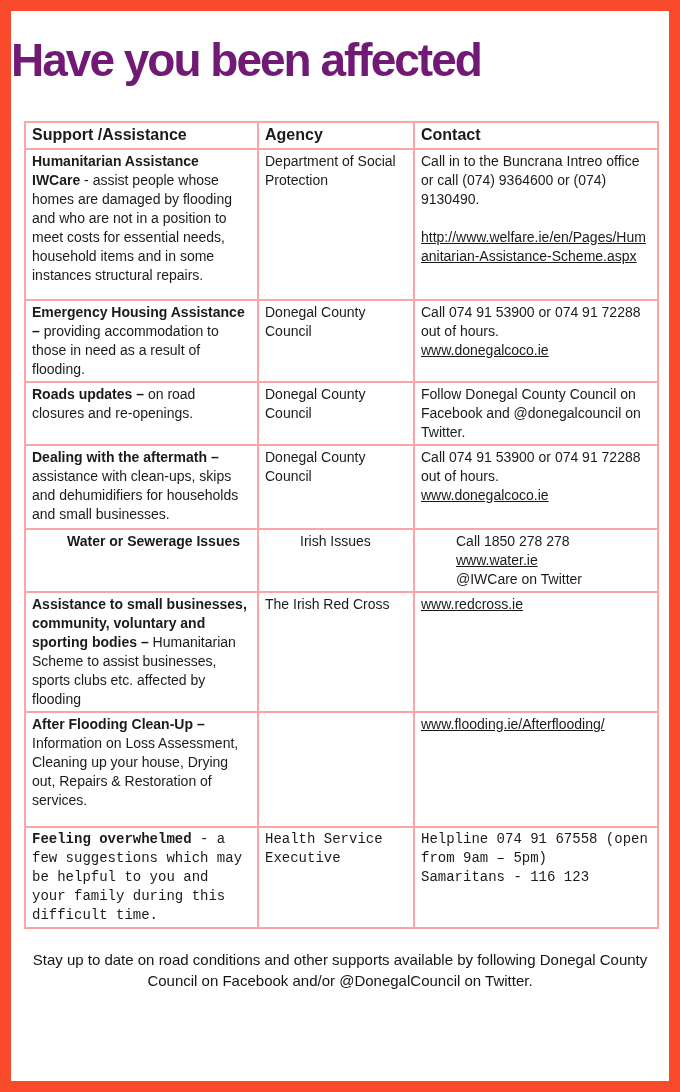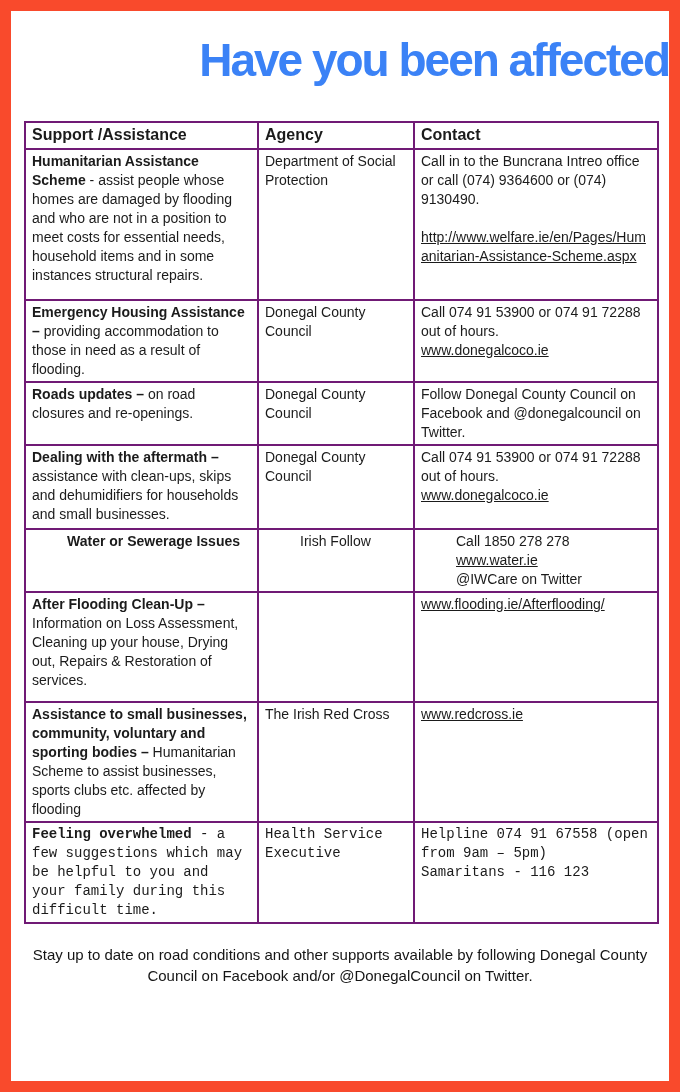--- a/index.html
+++ b/index.html
@@ -10,40 +10,40 @@
     position: relative;
     width: 680px;
     height: 1092px;
     background: #ffffff;
     border: 11px solid #f94a2c;
     overflow: hidden;
   }
 
   .title {
     margin-top: 21px;
-    text-align: right;
+    text-align: left;
     font-weight: bold;
     font-size: 46px;
     line-height: 57px;
     letter-spacing: -2px;
-    color: #3b82f6;
+    color: #701a75;
   }
 
   table.assist {
     border-collapse: collapse;
     table-layout: fixed;
     width: 633px;
     margin: 32px 0 0 13px;
   }
   table.assist col.c1 { width: 233px; }
   table.assist col.c2 { width: 156px; }
   table.assist col.c3 { width: 244px; }
 
   table.assist th, table.assist td {
-    border: 2px solid #701a75;
+    border: 2px solid #fca5a5;
     vertical-align: top;
     text-align: left;
     padding: 2px 7px 2px 6px;
     font-size: 14px;
     line-height: 19px;
   }
   table.assist th {
     font-size: 16px;
     font-weight: bold;
     padding: 2px 6px 3px 6px;
@@ -89,21 +89,21 @@
       </colgroup>
     <thead>
       <tr>
         <th>Support /Assistance</th>
         <th>Agency</th>
         <th>Contact</th>
       </tr>
     </thead>
     <tbody id="table-body">
         <tr>
-          <td><span class="b">Humanitarian Assistance Scheme</span><span> - assist people whose homes are damaged by flooding and who are not in a position to meet costs for essential needs, household items and in some instances structural repairs.</span></td>
+          <td><span class="b">Humanitarian Assistance IWCare</span><span> - assist people whose homes are damaged by flooding and who are not in a position to meet costs for essential needs, household items and in some instances structural repairs.</span></td>
           <td>Department of Social Protection</td>
           <td>
             <div class="cline"><span>Call in to the Buncrana Intreo office or call (074) 9364600 or (074) 9130490.</span></div>
             <div class="spacer"></div>
             <div class="cline"><span class="link">http://www.welfare.ie/en/Pages/Humanitarian-Assistance-Scheme.aspx</span></div>
           </td>
         </tr>
         <tr>
           <td><span class="b">Emergency Housing Assistance –</span><span> providing accommodation to those in need as a result of flooding.</span></td>
           <td>Donegal County Council</td>
@@ -122,39 +122,39 @@
         <tr>
           <td><span class="b">Dealing with the aftermath –</span><span> assistance with clean-ups, skips and dehumidifiers for households and small businesses.</span></td>
           <td>Donegal County Council</td>
           <td>
             <div class="cline"><span>Call 074 91 53900 or 074 91 72288 out of hours.</span></div>
             <div class="cline"><span class="link">www.donegalcoco.ie</span></div>
           </td>
         </tr>
         <tr>
           <td><span class="b">Water or Sewerage Issues</span></td>
-          <td>Irish Follow</td>
+          <td>Irish Issues</td>
           <td>
             <div class="cline"><span>Call 1850 278 278</span></div>
             <div class="cline"><span class="link">www.water.ie</span></div>
             <div class="cline"><span>@IWCare on Twitter</span></div>
           </td>
         </tr>
         <tr>
+          <td><span class="b">Assistance to small businesses, community, voluntary and sporting bodies –</span><span> Humanitarian Scheme to assist businesses, sports clubs etc. affected by flooding</span></td>
+          <td>The Irish Red Cross</td>
+          <td>
+            <div class="cline"><span class="link">www.redcross.ie</span></div>
+          </td>
+        </tr>
+        <tr>
           <td><span class="b">After Flooding Clean-Up –</span><span> Information on Loss Assessment, Cleaning up your house, Drying out, Repairs &amp; Restoration of services.</span></td>
           <td></td>
           <td>
             <div class="cline"><span class="link">www.flooding.ie/Afterflooding/</span></div>
-          </td>
-        </tr>
-        <tr>
-          <td><span class="b">Assistance to small businesses, community, voluntary and sporting bodies –</span><span> Humanitarian Scheme to assist businesses, sports clubs etc. affected by flooding</span></td>
-          <td>The Irish Red Cross</td>
-          <td>
-            <div class="cline"><span class="link">www.redcross.ie</span></div>
           </td>
         </tr>
         <tr>
           <td><span class="b">Feeling overwhelmed</span><span> - a few suggestions which may be helpful to you and your family during this difficult time.</span></td>
           <td>Health Service Executive</td>
           <td>
             <div class="cline"><span>Helpline 074 91 67558 (open from 9am – 5pm)</span></div>
             <div class="cline"><span>Samaritans - 116 123</span></div>
           </td>
         </tr>

